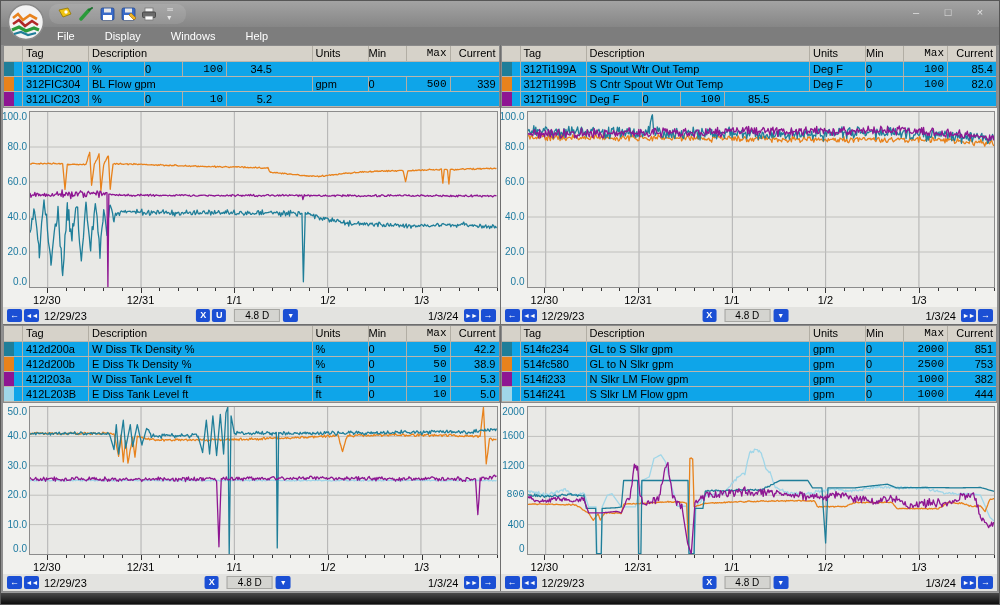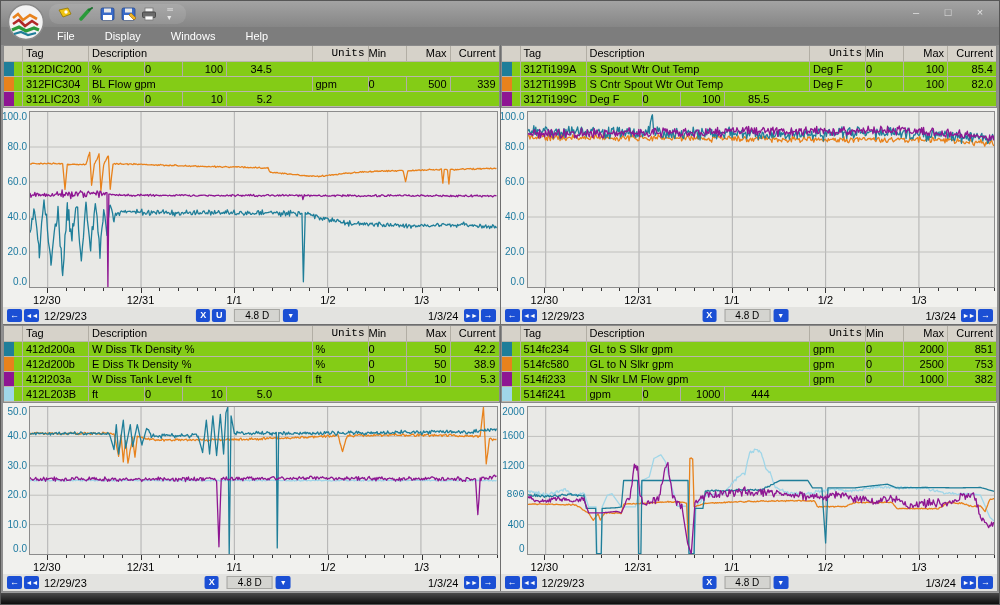--- a/index.html
+++ b/index.html
@@ -20,33 +20,33 @@
   .menubar { position:absolute; top:26px; left:0; right:0; height:18px; background:#7d7d7d;
              display:flex; align-items:center; padding-left:56px; gap:30px; }
   .menuitem { color:#fff; font-size:11px; }
   
   .main { position:absolute; top:44px; left:2px; right:2px; bottom:13px;
           display:grid; grid-template-columns:1fr 1fr; grid-template-rows:279px 1fr;
           gap:1px; background:#6e6e6e; }
   .panel { background:#f1f1ee; display:flex; flex-direction:column; overflow:hidden; }
   
   .ttable { border:1px solid #8a8a8a; border-bottom:1px solid #8a8a8a; }
-  .trow { display:flex; height:15px; line-height:14px; font-size:11px; background:#84cc16;
+  .trow { display:flex; height:15px; line-height:14px; font-size:11px; background:#0ea5e9;
           border-bottom:1px solid #bab6ac; color:#000; }
   .trow.hdr { background:#d6d2c9; height:16px; line-height:15px; }
   .cell { border-left:1px solid #b2aea4; overflow:hidden; white-space:nowrap; }
   .c-sw   { width:10px; border-left:none; }
   .hdr .c-sw { background:#d6d2c9; }
   .c-tag  { width:66px; padding-left:3px;margin-left:8px; }
   .c-desc { flex:1; padding-left:3px; }
   .c-units{ width:56px; padding-left:3px; }
   .c-min  { width:38px; text-align:left; padding-right:3px; }
-  .c-max  { width:44px; text-align:right; padding-right:3px; }
+  .c-max  { width:44px; text-align:right; padding-right:3px;font-family:Liberation Mono, monospace; }
   .c-cur  { width:49px; text-align:right; padding-right:3px; }
-  .hdr .c-units { text-align:right; padding-right:3px;font-family:Liberation Mono, monospace; }
+  .hdr .c-units { padding-right:3px; }
   
   .chart-row { flex:1; display:flex; padding-top:3px; min-height:0; }
   .yaxis { width:26px; position:relative; }
   .ylab { position:absolute; right:2px; font-size:10px; transform:translateY(-50%); }
   .plotwrap { flex:1; position:relative; margin-right:2px; border:1px solid #8c8c8c;
               background:#e9e9e6; }
   .plotwrap svg { display:block; width:100%; height:100%; }
   .xstrip { height:6px; position:relative; margin-left:26px; margin-right:2px; }
   .tick { position:absolute; top:0; width:1px; background:#333; }
   .xlabels { height:13px; position:relative; margin-left:26px; margin-right:2px;
@@ -410,20 +410,21 @@
             <div class="cell c-tag">412l203a</div>
             <div class="cell c-desc">W Diss Tank Level ft</div>
             <div class="cell c-units">ft</div>
             <div class="cell c-min">0</div>
             <div class="cell c-max">10</div>
             <div class="cell c-cur">5.3</div>
           </div>
           <div class="trow">
             <div class="cell c-sw" style="background: rgb(160, 214, 232);"></div>
             <div class="cell c-tag">412L203B</div>
+            <div class="cell c-desc">E Diss Tank Level ft</div>
             <div class="cell c-units">ft</div>
             <div class="cell c-min">0</div>
             <div class="cell c-max">10</div>
             <div class="cell c-cur">5.0</div>
           </div>
         </div>
         <div class="chart-row">
           <div class="yaxis" style="height: 147px;">
             <span class="ylab" style="color: rgb(29, 122, 160); top: 5px;">50.0</span>
             <span class="ylab" style="color: rgb(29, 122, 160); top: 29.4px;">40.0</span>
@@ -540,20 +541,21 @@
             <div class="cell c-tag">514fi233</div>
             <div class="cell c-desc">N Slkr LM Flow gpm</div>
             <div class="cell c-units">gpm</div>
             <div class="cell c-min">0</div>
             <div class="cell c-max">1000</div>
             <div class="cell c-cur">382</div>
           </div>
           <div class="trow">
             <div class="cell c-sw" style="background: rgb(160, 214, 232);"></div>
             <div class="cell c-tag">514fi241</div>
+            <div class="cell c-desc">S Slkr LM Flow gpm</div>
             <div class="cell c-units">gpm</div>
             <div class="cell c-min">0</div>
             <div class="cell c-max">1000</div>
             <div class="cell c-cur">444</div>
           </div>
         </div>
         <div class="chart-row">
           <div class="yaxis" style="height: 147px;">
             <span class="ylab" style="color: rgb(29, 122, 160); top: 5px;">2000</span>
             <span class="ylab" style="color: rgb(29, 122, 160); top: 29.4px;">1600</span>

